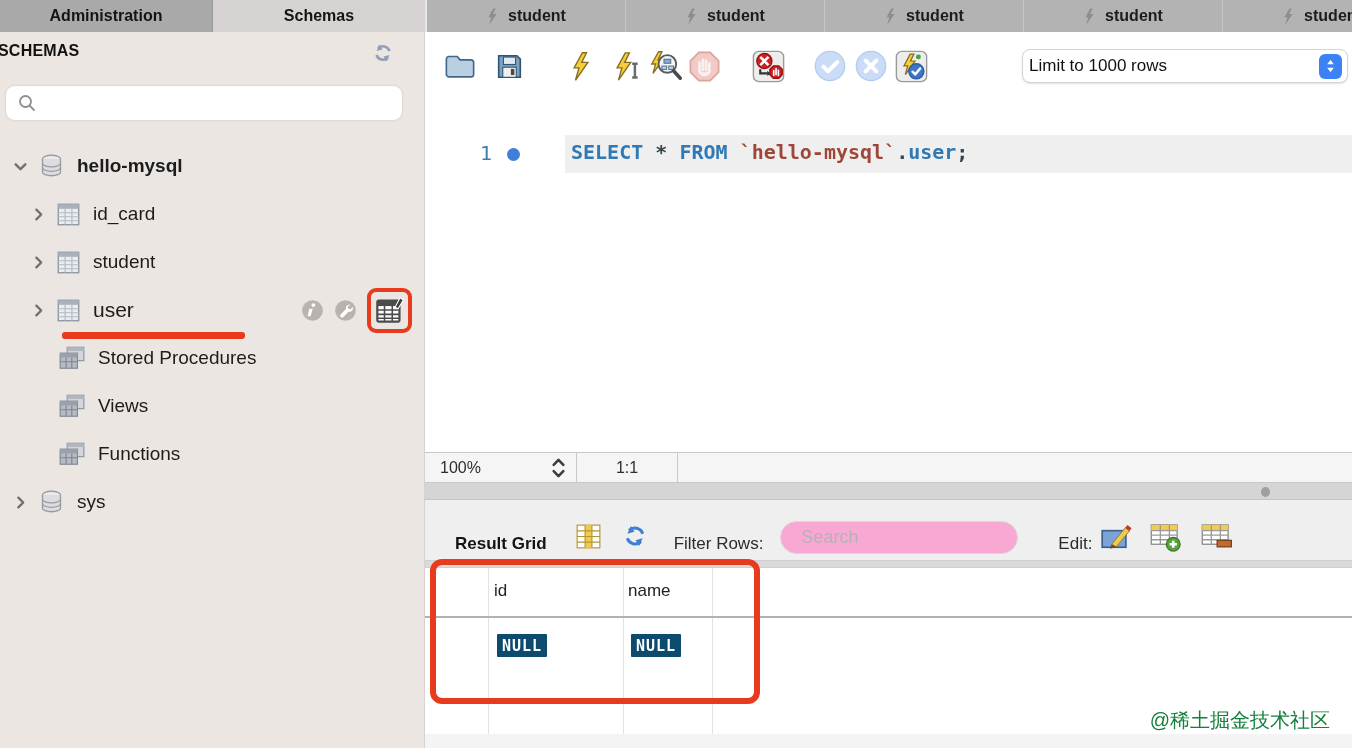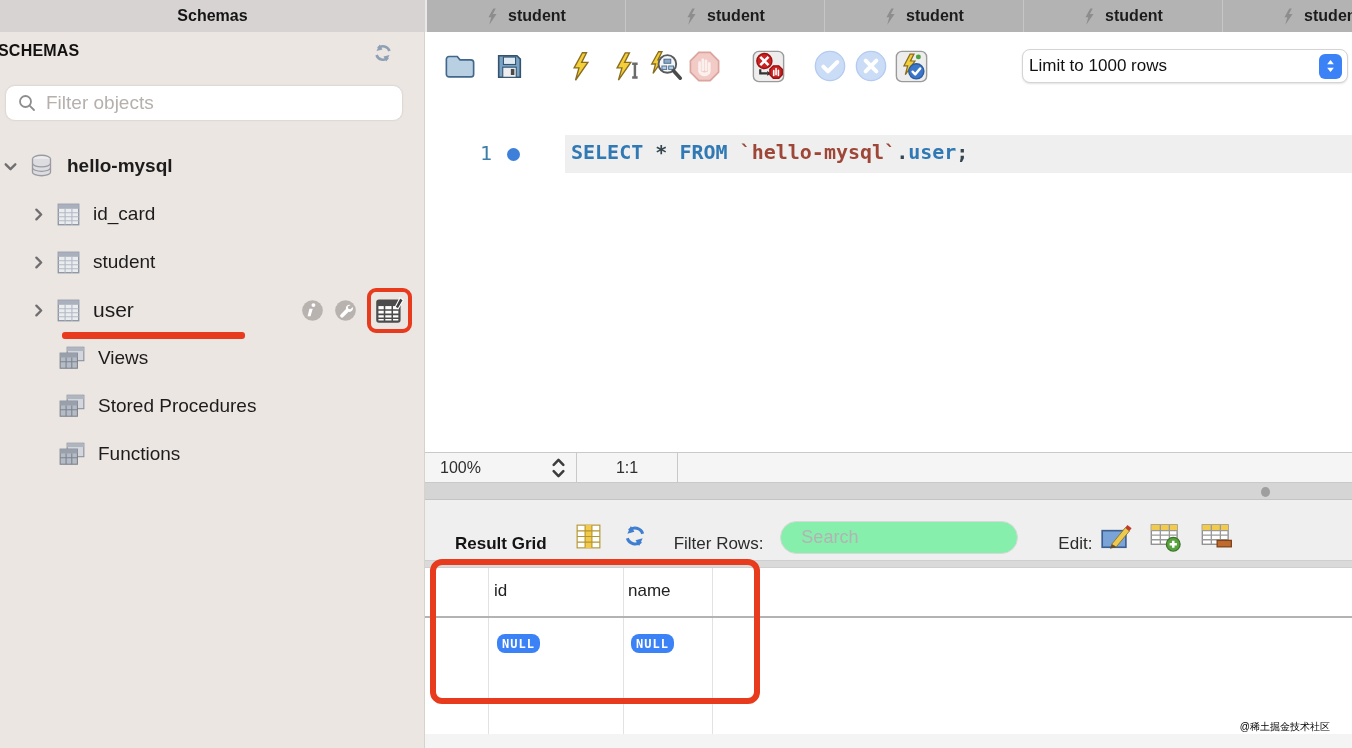--- a/index.html
+++ b/index.html
@@ -22,21 +22,21 @@
   .sb-title { position:absolute; left:-2px; top:0; font-size:16px; font-weight:bold; color:#111; letter-spacing:.2px; }
   .sb-refresh { position:absolute; right:30px; top:0; width:22px; height:22px; }
   .filter-box { position:absolute; left:5px; top:53px; width:398px; height:36px; background:#fff; border:1px solid #e0dad7; border-radius:10px; display:flex; align-items:center; padding:0 12px; gap:10px; box-shadow:0 0 2px rgba(0,0,0,.06); }
   .filter-box input { border:none; outline:none; flex:1; font-size:19px; color:#333; background:transparent; font-family:inherit; }
   .filter-box input::placeholder { color:#b6b0ad; }
 
   .tree { position:absolute; left:0; top:110px; width:100%; }
   .trow { position:relative; height:48px; display:flex; align-items:center; font-size:19px; color:#1c1c1c; }
   .trow .chev { width:20px; height:20px; flex:none; display:flex; align-items:center; justify-content:center; }
   .trow .ticon { flex:none; margin:0 12px 0 8px; display:flex; }
-  .lvl0 { }
+  .lvl0 { padding-left:10px; }
   .lvl1 { padding-left:30px; }
   .lvl2 { padding-left:28px; }
   .bold { font-weight:bold; }
   .row-icons { position:absolute; right:12px; top:0; height:48px; display:flex; align-items:center; gap:10px; }
   .redbox-icon { border:4px solid #e83b1e; border-radius:9px; padding:3px; display:flex; background:transparent; }
   .red-underline { position:absolute; left:62px; top:46px; width:183px; height:7px; background:#e83b1e; border-radius:3px; }
 
   
   .main { position:absolute; left:425px; top:32px; width:927px; height:716px; background:#fff; }
   .etoolbar { position:absolute; left:0; top:0; width:100%; height:68px; background:#fff; display:flex; align-items:center; padding-left:18px; }
@@ -61,44 +61,47 @@
   .seg2 { position:absolute; left:152px; top:0; width:101px; height:100%; border-right:1px solid #c9c9c9; display:flex; align-items:center; justify-content:center; }
 
   .splitter { position:absolute; left:0; top:451px; width:100%; height:17px; background:#d5d5d5; border-bottom:1px solid #c4c4c4; }
   .split-dot { position:absolute; left:836px; top:4px; width:9px; height:10px; border-radius:50%; background:#9f9f9f; }
 
   
   .results { position:absolute; left:0; top:468px; width:100%; height:248px; background:#efefef; }
   .rtoolbar { position:absolute; left:0; top:8px; width:100%; height:46px; display:flex; align-items:flex-end; padding-left:30px; }
   .rg-title { font-size:17px; font-weight:bold; color:#141414; }
   .rlabel { font-size:17px; color:#2b2b2b; }
-  .search-box { width:238px; height:33px; background:#86efac; border:1px solid #d8d8d8; border-radius:17px; display:flex; align-items:center; padding:0 12px; gap:8px; margin:15px 0 0 17px; }
+  .search-box { width:238px; height:33px; background:#f9a8d4; border:1px solid #d8d8d8; border-radius:17px; display:flex; align-items:center; padding:0 12px; gap:8px; margin:15px 0 0 17px; }
   .search-box input { border:none; outline:none; flex:1; font-size:18px; color:#444; background:transparent; font-family:inherit; }
   .search-box input::placeholder { color:#b3b3b3; }
 
   .grid-strip { position:absolute; left:0; top:60px; width:100%; height:8px; background:#dadada; border-top:1px solid #cfcfcf; border-bottom:1px solid #cfcfcf; }
   .gridarea { position:absolute; left:0; top:68px; width:100%; height:212px; background:#fff; }
   .vline { position:absolute; top:0; bottom:0; width:1px; background:#e2e2e2; }
   .ghead { position:absolute; left:0; top:0; width:100%; height:50px; border-bottom:2px solid #b3b3b3; }
   .ghead .hcell { position:absolute; top:13px; font-size:17px; color:#222; }
   .nullrow { position:absolute; left:0; top:52px; width:100%; height:46px; }
-  .null-badge { position:absolute; top:14px; background:#3b82f6; color:#fff; font-family:"DejaVu Sans Mono","Liberation Mono",monospace; font-size:12px; font-weight:bold; letter-spacing:1px; padding:3px 5px 2px; border-radius:8px; }
+  .null-badge { position:absolute; top:14px; background:#0c4a6e; color:#fff; font-family:"DejaVu Sans Mono","Liberation Mono",monospace; font-size:15px; font-weight:bold; letter-spacing:1px; padding:3px 5px 2px; border-radius:1px; }
   .stripe { position:absolute; left:0; width:100%; height:24px; background:#f4f4f4; }
   .red-grid-box { position:absolute; left:5px; top:-9px; width:330px; height:145px; border:6px solid #e83b1e; border-radius:12px; z-index:5; }
-  .watermark { position:absolute; right:22px; bottom:14px; font-size:10px; color:#000000; z-index:6; }
+  .watermark { position:absolute; right:22px; bottom:14px; font-size:20px; color:#15803d; z-index:6; }
 
   svg { display:block; }
 </style>
 </head>
 <body>
 
 <div class="app">
 
   <div class="tabbar">
     <div class="side-tabs">
+      <div class="side-tab">
+        <span>Administration</span>
+      </div>
       <div class="side-tab active">
         <span>Schemas</span>
       </div>
     </div>
     <div class="editor-tabs">
       <div class="editor-tab">
         <svg class="tab-bolt" viewBox="0 0 16 20">
             <path d="M9 0 L3 11 H6.5 L4 20 L13 7 H8.5 L12 0 Z" fill="#8d8d8d"></path>
           </svg>
         <span>student</span>
@@ -140,21 +143,20 @@
             <path d="M4.5 13 A7 7 0 0 0 16 15.8" fill="none" stroke="#8fa0b5" stroke-width="2.6"></path>
             <polygon points="14.5,19.5 17.5,13 11.5,14.5" fill="#8fa0b5"></polygon>
           </svg>
       </div>
     </div>
     <div class="filter-box">
       <svg width="18" height="18" viewBox="0 0 18 18">
           <circle cx="7.5" cy="7.5" r="5.5" fill="none" stroke="#8e8e8e" stroke-width="1.8"></circle>
           <line x1="11.6" y1="11.6" x2="16" y2="16" stroke="#8e8e8e" stroke-width="1.8" stroke-linecap="round"></line>
         </svg>
-      <input type="text" placeholder="Filter objects" style="">
     </div>
 
     <div class="tree">
 
       <div class="trow lvl0">
         <span class="chev">
             <svg width="15" height="15" viewBox="0 0 14 14">
               <polyline points="2.5,5 7,9.5 11.5,5" fill="none" stroke="#6f6f6f" stroke-width="2.2" stroke-linecap="round" stroke-linejoin="round"></polyline>
             </svg>
           </span>
@@ -247,51 +249,66 @@
         <span class="chev"></span>
         <span class="ticon">
             <svg width="28" height="26" viewBox="0 0 26 24">
               <rect x="8.5" y="2" width="15.5" height="12.5" fill="#d3d6dc" stroke="#8a8f99"></rect>
               <rect x="8.5" y="2" width="15.5" height="3.5" fill="#b0b6c0"></rect>
               <rect x="2" y="7.5" width="16" height="14" fill="#b6bcc6" stroke="#7c828e"></rect>
               <rect x="2" y="7.5" width="16" height="4" fill="#99a0ac"></rect>
               <path d="M2 15.5 h16 M7.5 11.5 v10 M12.8 11.5 v10" stroke="#7c828e" stroke-width="1" fill="none"></path>
             </svg>
           </span>
-        <span>Views</span>
+        <span>Stored Procedures</span>
       </div>
 
       <div class="trow lvl1">
         <span class="chev"></span>
         <span class="ticon">
             <svg width="28" height="26" viewBox="0 0 26 24">
               <rect x="8.5" y="2" width="15.5" height="12.5" fill="#d3d6dc" stroke="#8a8f99"></rect>
               <rect x="8.5" y="2" width="15.5" height="3.5" fill="#b0b6c0"></rect>
               <rect x="2" y="7.5" width="16" height="14" fill="#b6bcc6" stroke="#7c828e"></rect>
               <rect x="2" y="7.5" width="16" height="4" fill="#99a0ac"></rect>
               <path d="M2 15.5 h16 M7.5 11.5 v10 M12.8 11.5 v10" stroke="#7c828e" stroke-width="1" fill="none"></path>
             </svg>
           </span>
-        <span>Stored Procedures</span>
+        <span>Views</span>
       </div>
 
       <div class="trow lvl1">
         <span class="chev"></span>
         <span class="ticon">
             <svg width="28" height="26" viewBox="0 0 26 24">
               <rect x="8.5" y="2" width="15.5" height="12.5" fill="#d3d6dc" stroke="#8a8f99"></rect>
               <rect x="8.5" y="2" width="15.5" height="3.5" fill="#b0b6c0"></rect>
               <rect x="2" y="7.5" width="16" height="14" fill="#b6bcc6" stroke="#7c828e"></rect>
               <rect x="2" y="7.5" width="16" height="4" fill="#99a0ac"></rect>
               <path d="M2 15.5 h16 M7.5 11.5 v10 M12.8 11.5 v10" stroke="#7c828e" stroke-width="1" fill="none"></path>
             </svg>
           </span>
         <span>Functions</span>
       </div>
 
+      <div class="trow lvl0">
+        <span class="chev">
+            <svg width="15" height="15" viewBox="0 0 14 14">
+              <polyline points="5,2.5 9.5,7 5,11.5" fill="none" stroke="#6f6f6f" stroke-width="2.2" stroke-linecap="round" stroke-linejoin="round"></polyline>
+            </svg>
+          </span>
+        <span class="ticon">
+            <svg width="27" height="27" viewBox="0 0 24 24">
+              <ellipse cx="12" cy="5.2" rx="8" ry="3.2" fill="#ececef" stroke="#9a9aa2" stroke-width="1.2"></ellipse>
+              <path d="M4 5.2 V17 a8 3.2 0 0 0 16 0 V5.2" fill="#dddde1" stroke="#9a9aa2" stroke-width="1.2"></path>
+              <path d="M4 9.2 a8 3.2 0 0 0 16 0 M4 13.1 a8 3.2 0 0 0 16 0" fill="none" stroke="#9a9aa2" stroke-width="1.1"></path>
+            </svg>
+          </span>
+        <span>sys</span>
+      </div>
 
     </div>
   </div>
 
   <div class="main">
 
     <div class="etoolbar">
       <span class="tbico">
           <svg width="30" height="26" viewBox="0 0 22 18">
             <path d="M1 4 a2 2 0 0 1 2-2 h6 l2 2.5 h8 a2 2 0 0 1 2 2 v8.5 a2 2 0 0 1-2 2 H3 a2 2 0 0 1-2-2 Z" fill="#b9cfe2" stroke="#41678c" stroke-width="1.2"></path>

